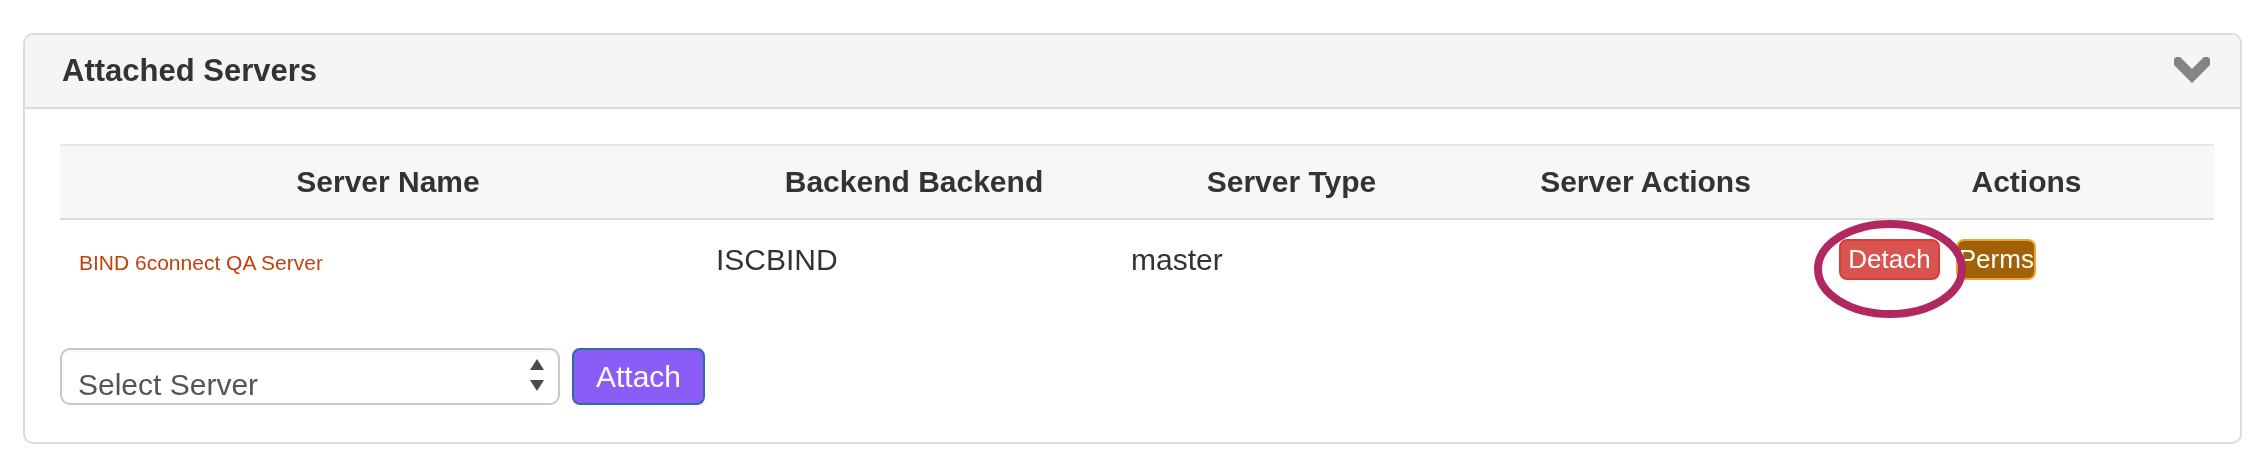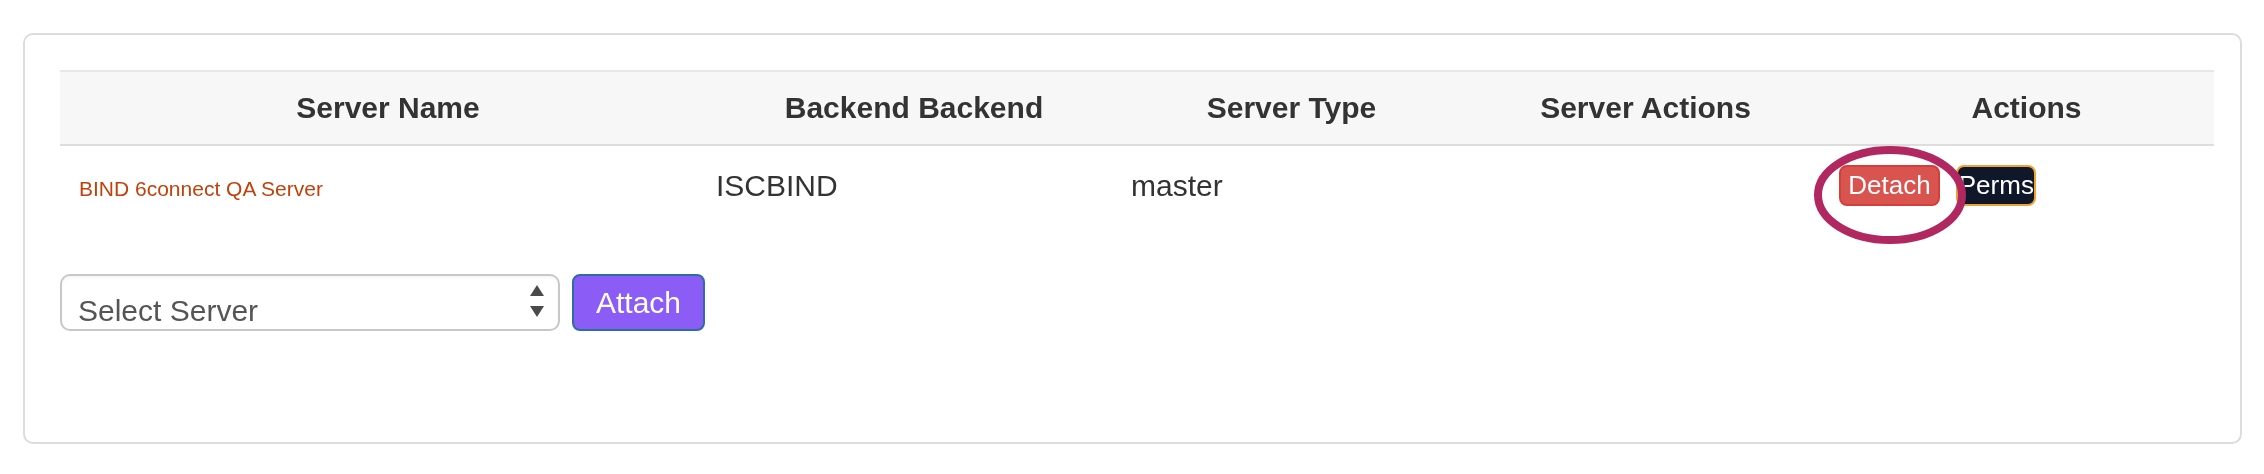--- a/index.html
+++ b/index.html
@@ -96,21 +96,21 @@
     cursor: pointer;
     vertical-align: middle;
   }
   .btn-danger {
     min-width: 101px;
     background: #d9534f;
     border: 2px solid #d43f3a;
   }
   .btn-warning {
     min-width: 80px;
-    background: #0f172a;
+    background: #a16207;
     border: 2px solid #eea236;
     margin-left: 8px;
   }
   .detach-wrap {
     position: relative;
     display: inline-block;
     vertical-align: middle;
   }
   .annotation-ellipse {
     position: absolute;
@@ -168,20 +168,30 @@
     font-size: 30px;
     padding: 0 22px;
   }
 </style>
 </head>
 <body>
 
 <div class="stage">
   <div class="panel">
 
+    <div class="panel-heading">
+      <div class="panel-title">Attached Servers</div>
+      <button class="collapse-toggle">
+        <span>
+          <svg width="36" height="26" viewBox="0 0 36 26">
+            <path d="M4 5 L18 19 L32 5" fill="none" stroke="#848484" stroke-width="10" stroke-linecap="square"></path>
+          </svg>
+        </span>
+      </button>
+    </div>
 
     <table class="server-table">
       <colgroup>
         <col class="c1">
           <col class="c2">
           <col class="c3">
           <col class="c4">
           <col class="c5">
       </colgroup>
       <thead>

